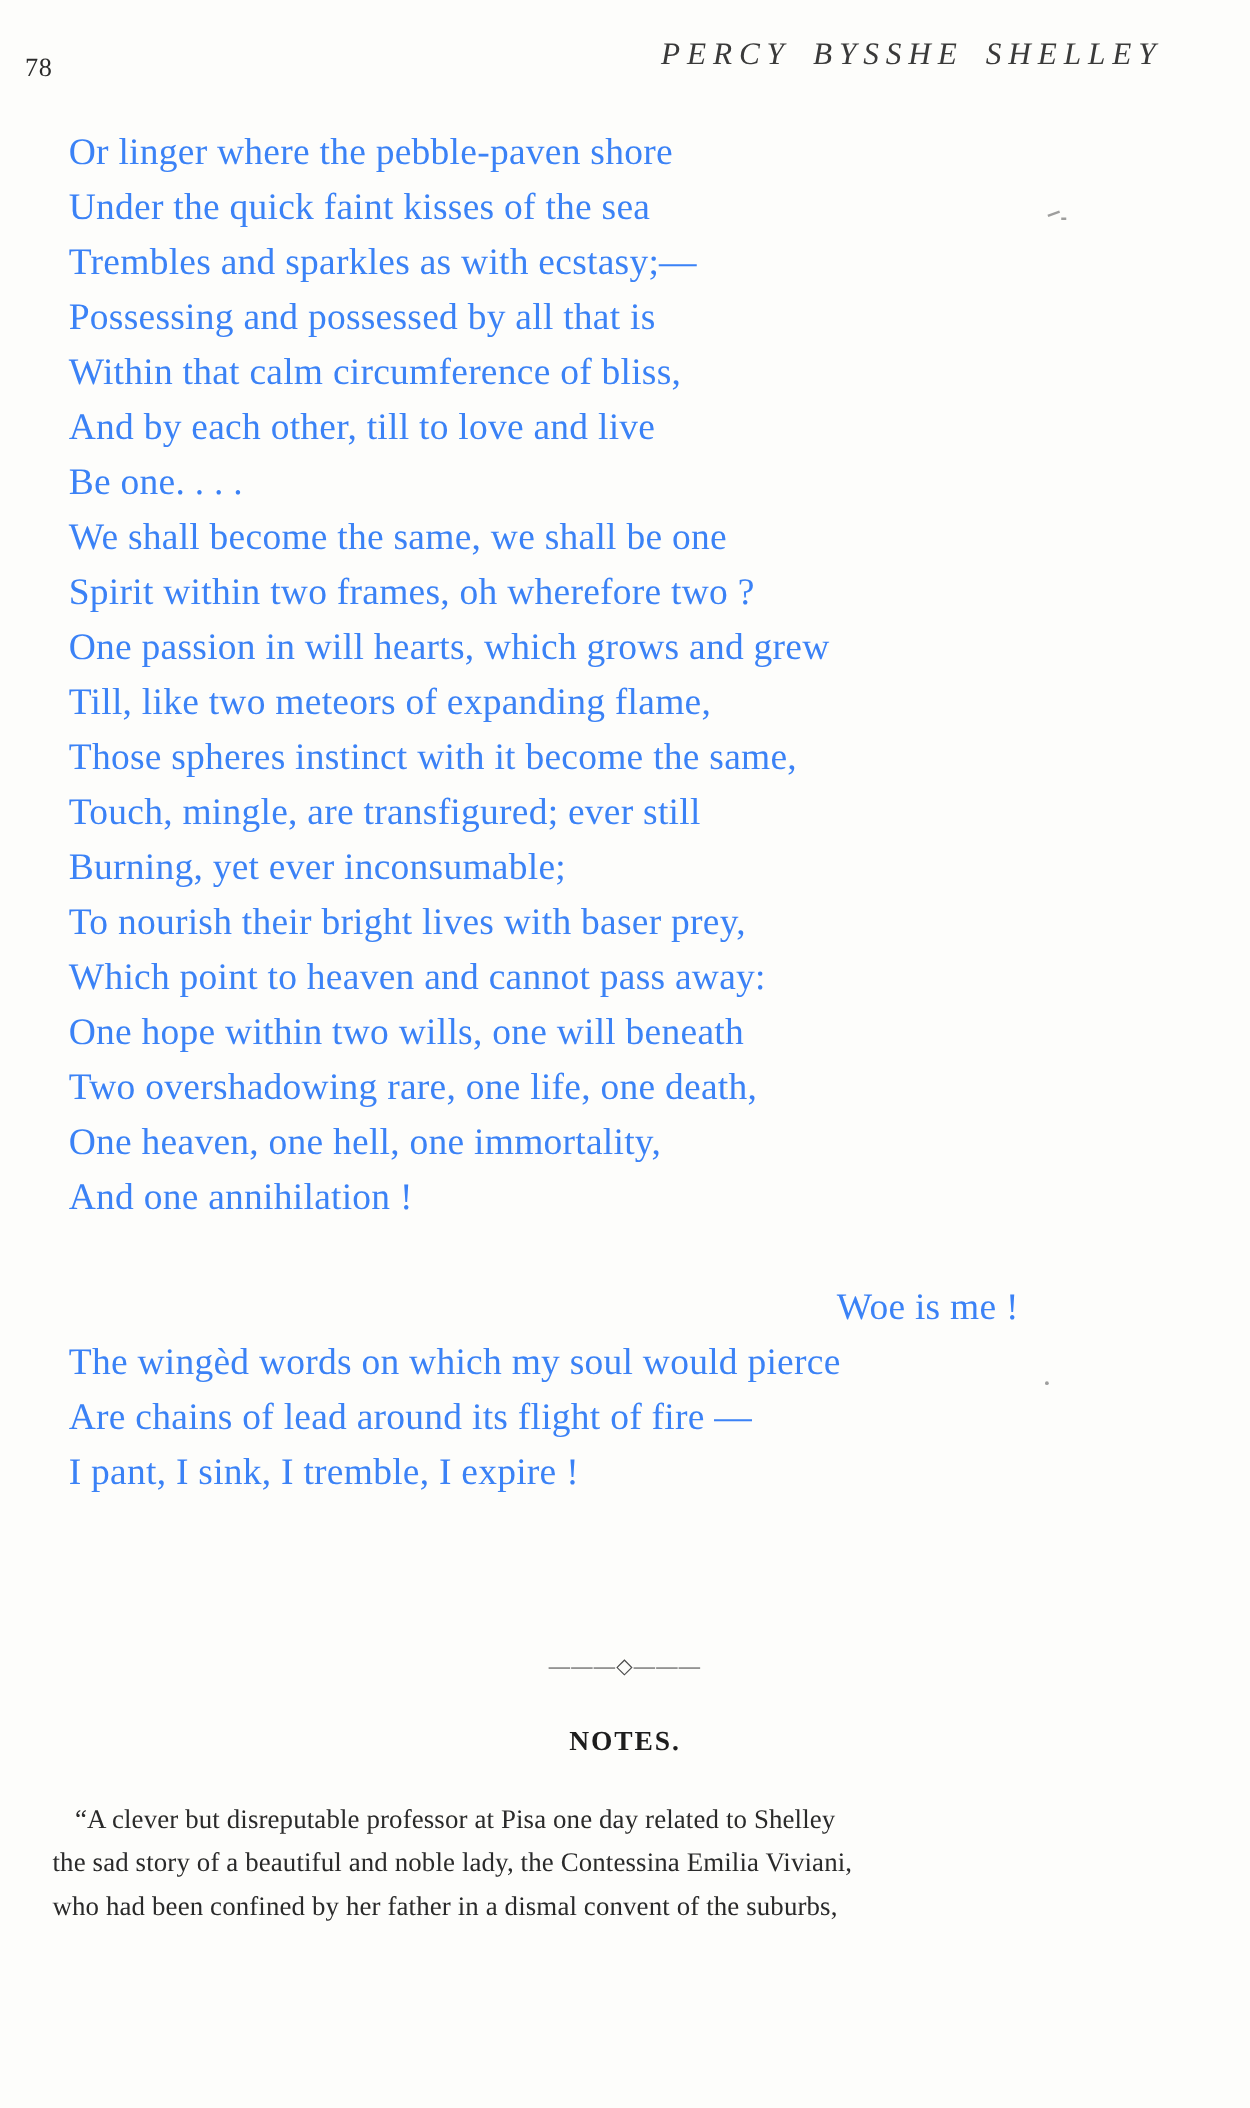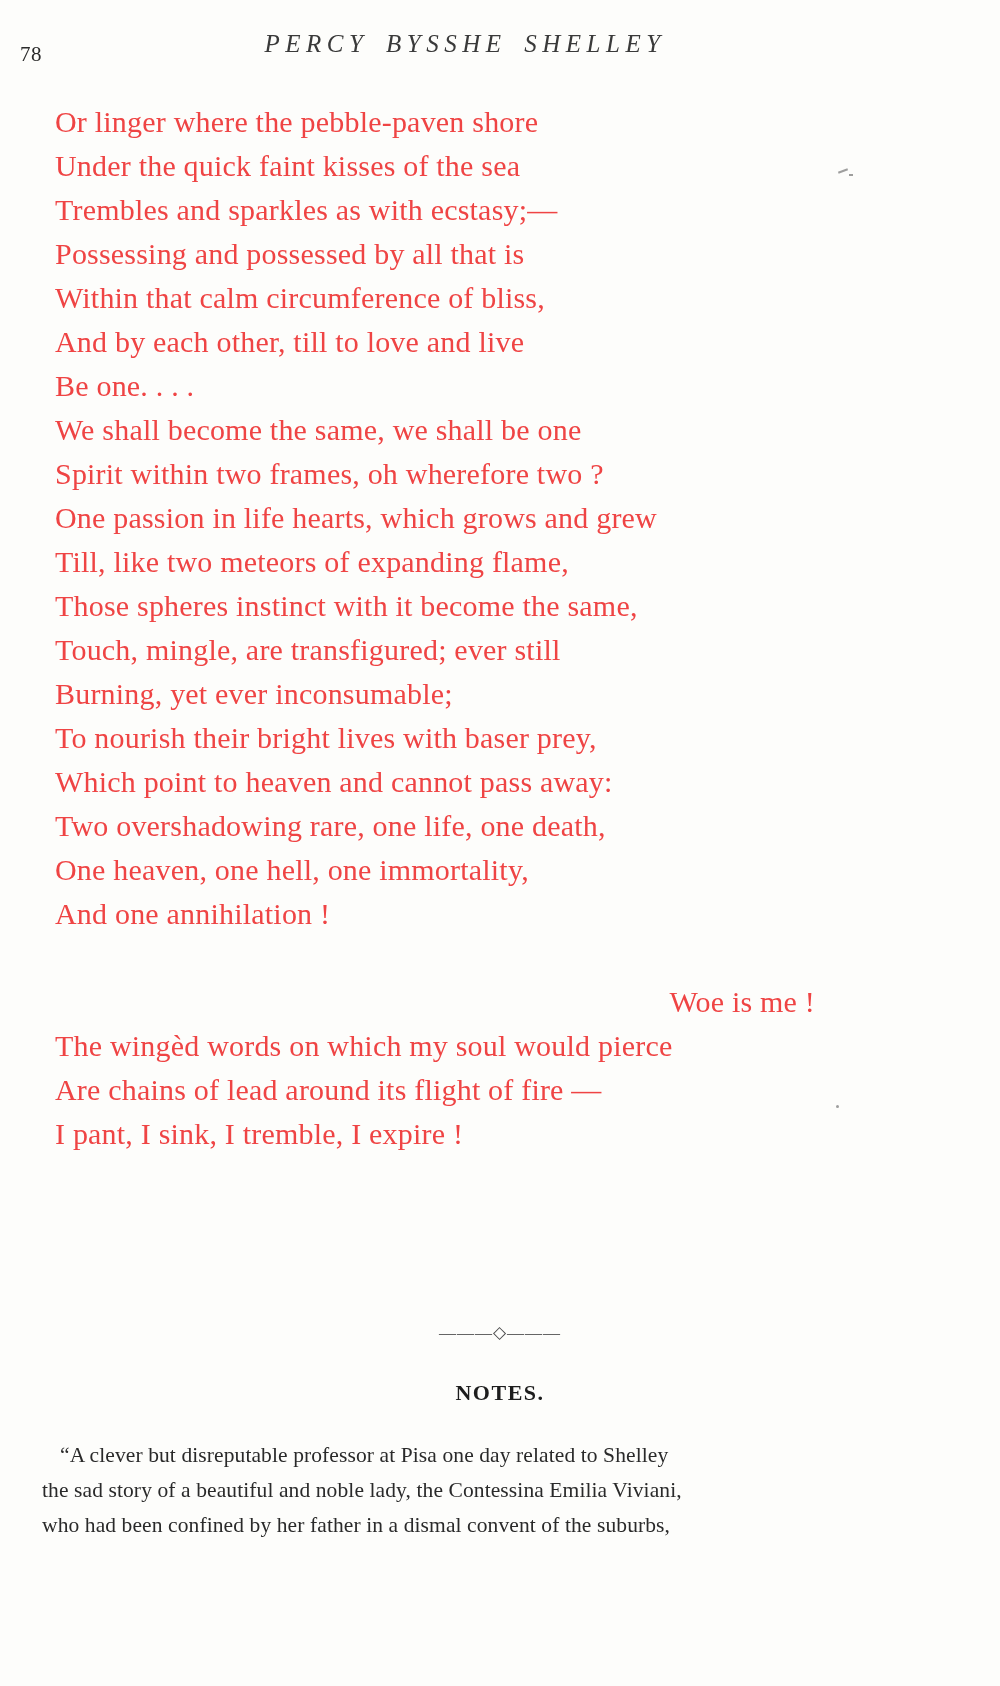--- a/index.html
+++ b/index.html
@@ -37,40 +37,40 @@
     font-size: 21px;
     font-family: "Liberation Serif", serif;
     color: #2b2b2b;
     letter-spacing: 0.5px;
   }
   .running-title {
     position: absolute;
     left: 0;
     top: 0;
     width: 930px;
-    text-align: center;
+    text-align: right;
     font-family: "Liberation Serif", serif;
     font-style: italic;
     font-size: 25px;
     letter-spacing: 5.5px;
     color: #3a3a3a;
     word-spacing: 6px;
   }
 
   
   .poem {
     position: absolute;
     left: 55px;
     top: 100px;
     width: 880px;
   }
   .line {
     font-size: 30px;
     line-height: 44px;
-    color: #ef4444;
+    color: #3b82f6;
     white-space: pre;
     letter-spacing: 0.2px;
   }
   .line.blank {
     height: 44px;
   }
   .line.indent-center {
     text-align: right;
     padding-right: 120px;
   }
@@ -138,27 +138,28 @@
   <div class="poem">
     <div class="line">Or linger where the pebble-paven shore</div>
     <div class="line">Under the quick faint kisses of the sea</div>
     <div class="line">Trembles and sparkles as with ecstasy;—</div>
     <div class="line">Possessing and possessed by all that is</div>
     <div class="line">Within that calm circumference of bliss,</div>
     <div class="line">And by each other, till to love and live</div>
     <div class="line">Be one. . . .</div>
     <div class="line">We shall become the same, we shall be one</div>
     <div class="line">Spirit within two frames, oh wherefore two ?</div>
-    <div class="line">One passion in life hearts, which grows and grew</div>
+    <div class="line">One passion in will hearts, which grows and grew</div>
     <div class="line">Till, like two meteors of expanding flame,</div>
     <div class="line">Those spheres instinct with it become the same,</div>
     <div class="line">Touch, mingle, are transfigured; ever still</div>
     <div class="line">Burning, yet ever inconsumable;</div>
     <div class="line">To nourish their bright lives with baser prey,</div>
     <div class="line">Which point to heaven and cannot pass away:</div>
+    <div class="line">One hope within two wills, one will beneath</div>
     <div class="line">Two overshadowing rare, one life, one death,</div>
     <div class="line">One heaven, one hell, one immortality,</div>
     <div class="line">And one annihilation !</div>
 
     <div class="line blank"></div>
 
     <div class="line indent-center">Woe is me !</div>
 
     <div class="line">The wingèd words on which my soul would pierce</div>
     <div class="line">Are chains of lead around its flight of fire —</div>

